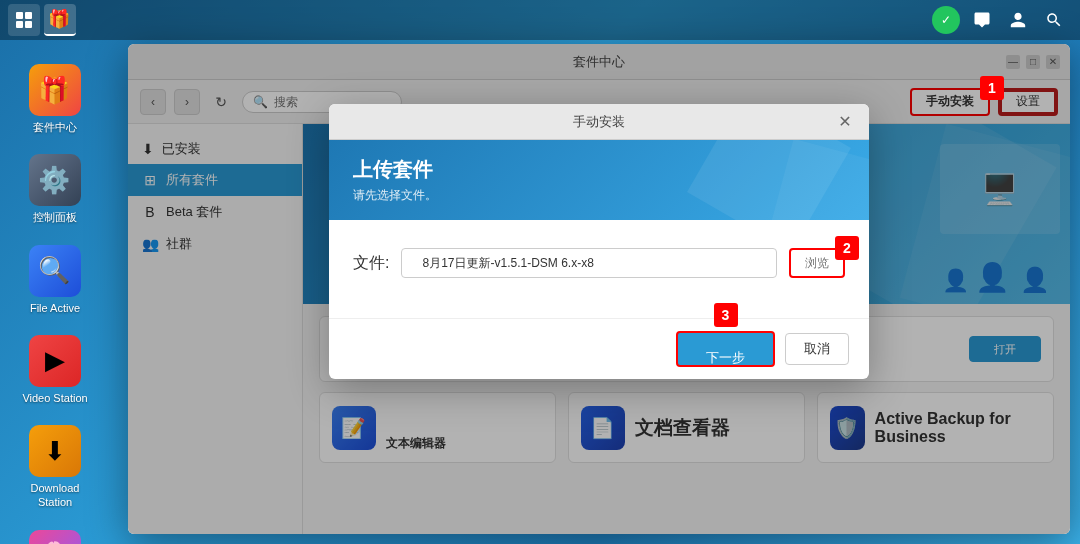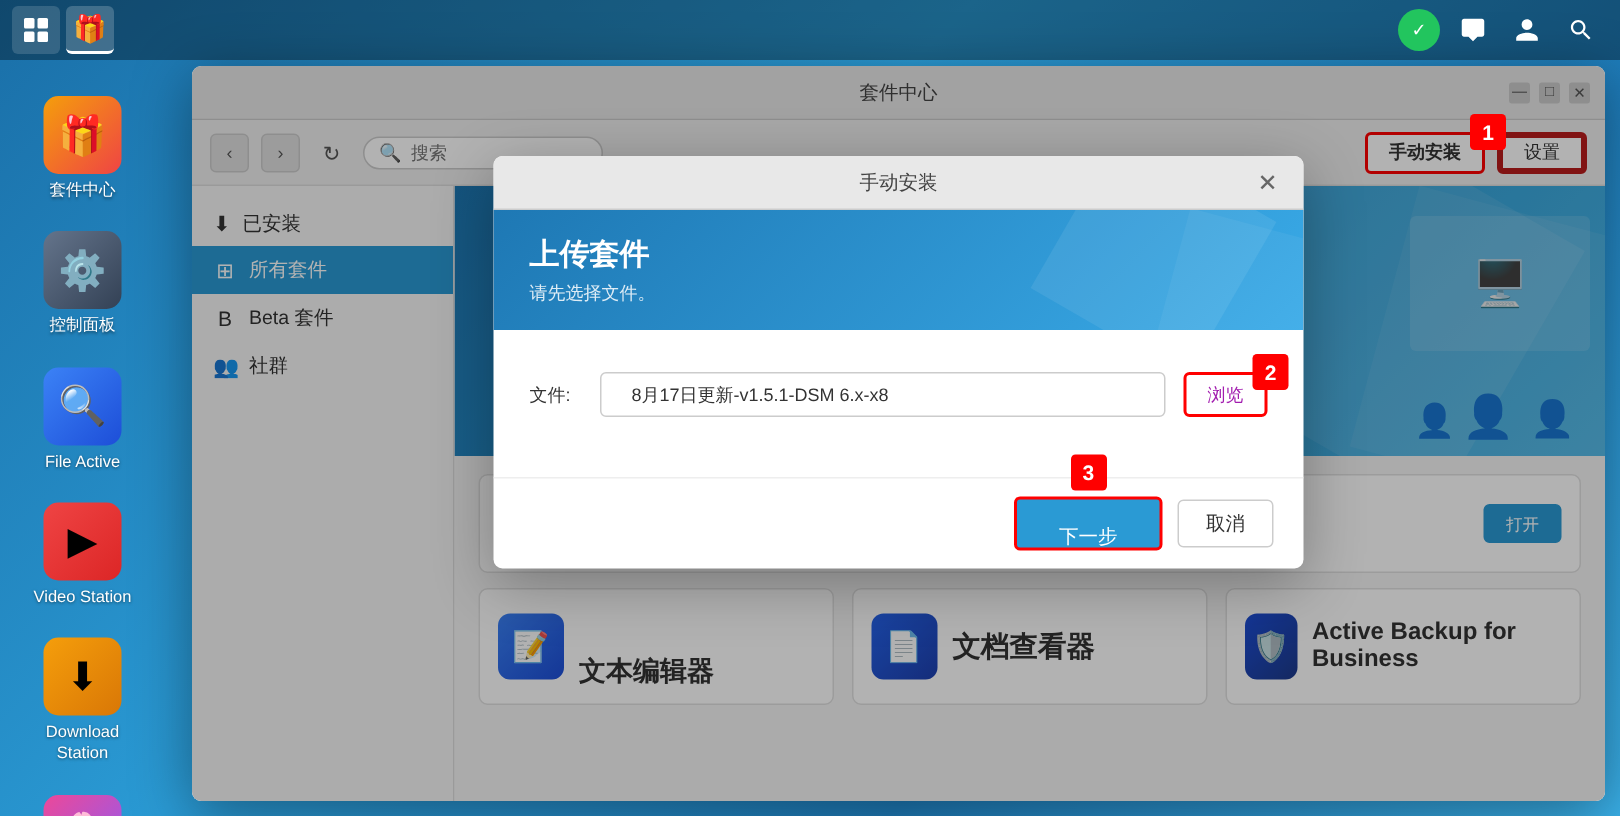--- a/index.html
+++ b/index.html
@@ -391,21 +391,21 @@
     .dialog-body {
       padding: 28px 24px 20px;
     }
     .dialog-file-row {
       display: flex;
       align-items: center;
       gap: 12px;
       margin-bottom: 20px;
     }
     .dialog-file-label {
-      font-size: 12px;
+      font-size: 16px;
       color: #333;
       min-width: 35px;
     }
     .dialog-file-input {
       flex: 1;
       height: 30px;
       border: 1px solid #ccc;
       border-radius: 4px;
       padding: 0 20px;
       font-size: 12px;
@@ -413,21 +413,21 @@
       background: white;
     }
     .dialog-browse-btn {
       height: 30px;
       padding: 0 14px;
       border: 2px solid red;
       background: white;
       border-radius: 4px;
       font-size: 12px;
       cursor: pointer;
-      color: #a21caf;
+      color: #737373;
     }
     .dialog-footer {
       padding: 12px 20px;
       display: flex;
       align-items: center;
       justify-content: flex-end;
       gap: 10px;
       border-top: 1px solid #eee;
     }
     .btn-next {
@@ -619,28 +619,28 @@
       </div>
 
       <div style="padding: 12px 16px;">
 
         <div style="background:white; border:1px solid #e0e0e0; border-radius:6px; padding:10px 12px; display:flex; align-items:center; gap:10px; margin-bottom:10px;">
           <div style="width:44px;height:44px;border-radius:8px;background:linear-gradient(135deg,#64748b,#374151);display:flex;align-items:center;justify-content:center;font-size:20px;">📋</div>
           <div style="flex:1;">
             <div style="font-size:13px;font-weight:600;color:#333;">日志中心</div>
             <div style="font-size:11px;color:#888;">实用工具</div>
           </div>
-          <button style="height:26px;padding:0 14px;border-radius:4px;border:1px solid #2a9ad4;background:#2a9ad4;color:white;font-size:11px;cursor:pointer;">打开</button>
+          <button style="height:26px;padding:0 24px;border-radius:4px;border:1px solid #2a9ad4;background:#2a9ad4;color:white;font-size:11px;cursor:pointer;">打开</button>
         </div>
 
         <div style="display:flex;gap:12px;">
           <div style="flex:1;background:white;border:1px solid #e0e0e0;border-radius:6px;padding:10px 12px;display:flex;align-items:center;gap:10px;">
             <div style="width:44px;height:44px;border-radius:8px;background:linear-gradient(135deg,#3b82f6,#1d4ed8);display:flex;align-items:center;justify-content:center;font-size:20px;">📝</div>
             <div>
-              <div style="font-size:18px;font-weight:600;color:#333;margin-top:32px;">文本编辑器</div>
+              <div style="font-size:12px;font-weight:600;color:#333;margin-top:32px;">文本编辑器</div>
             </div>
           </div>
           <div style="flex:1;background:white;border:1px solid #e0e0e0;border-radius:6px;padding:10px 12px;display:flex;align-items:center;gap:10px;">
             <div style="width:44px;height:44px;border-radius:8px;background:linear-gradient(135deg,#2563eb,#1e40af);display:flex;align-items:center;justify-content:center;font-size:20px;">📄</div>
             <div>
               <div style="font-size:19px;font-weight:600;color:#333;">文档查看器</div>
             </div>
           </div>
           <div style="flex:1;background:white;border:1px solid #e0e0e0;border-radius:6px;padding:10px 12px;display:flex;align-items:center;gap:10px;">
             <div style="width:44px;height:44px;border-radius:8px;background:linear-gradient(135deg,#1d4ed8,#1e3a8a);display:flex;align-items:center;justify-content:center;font-size:20px;">🛡️</div>

